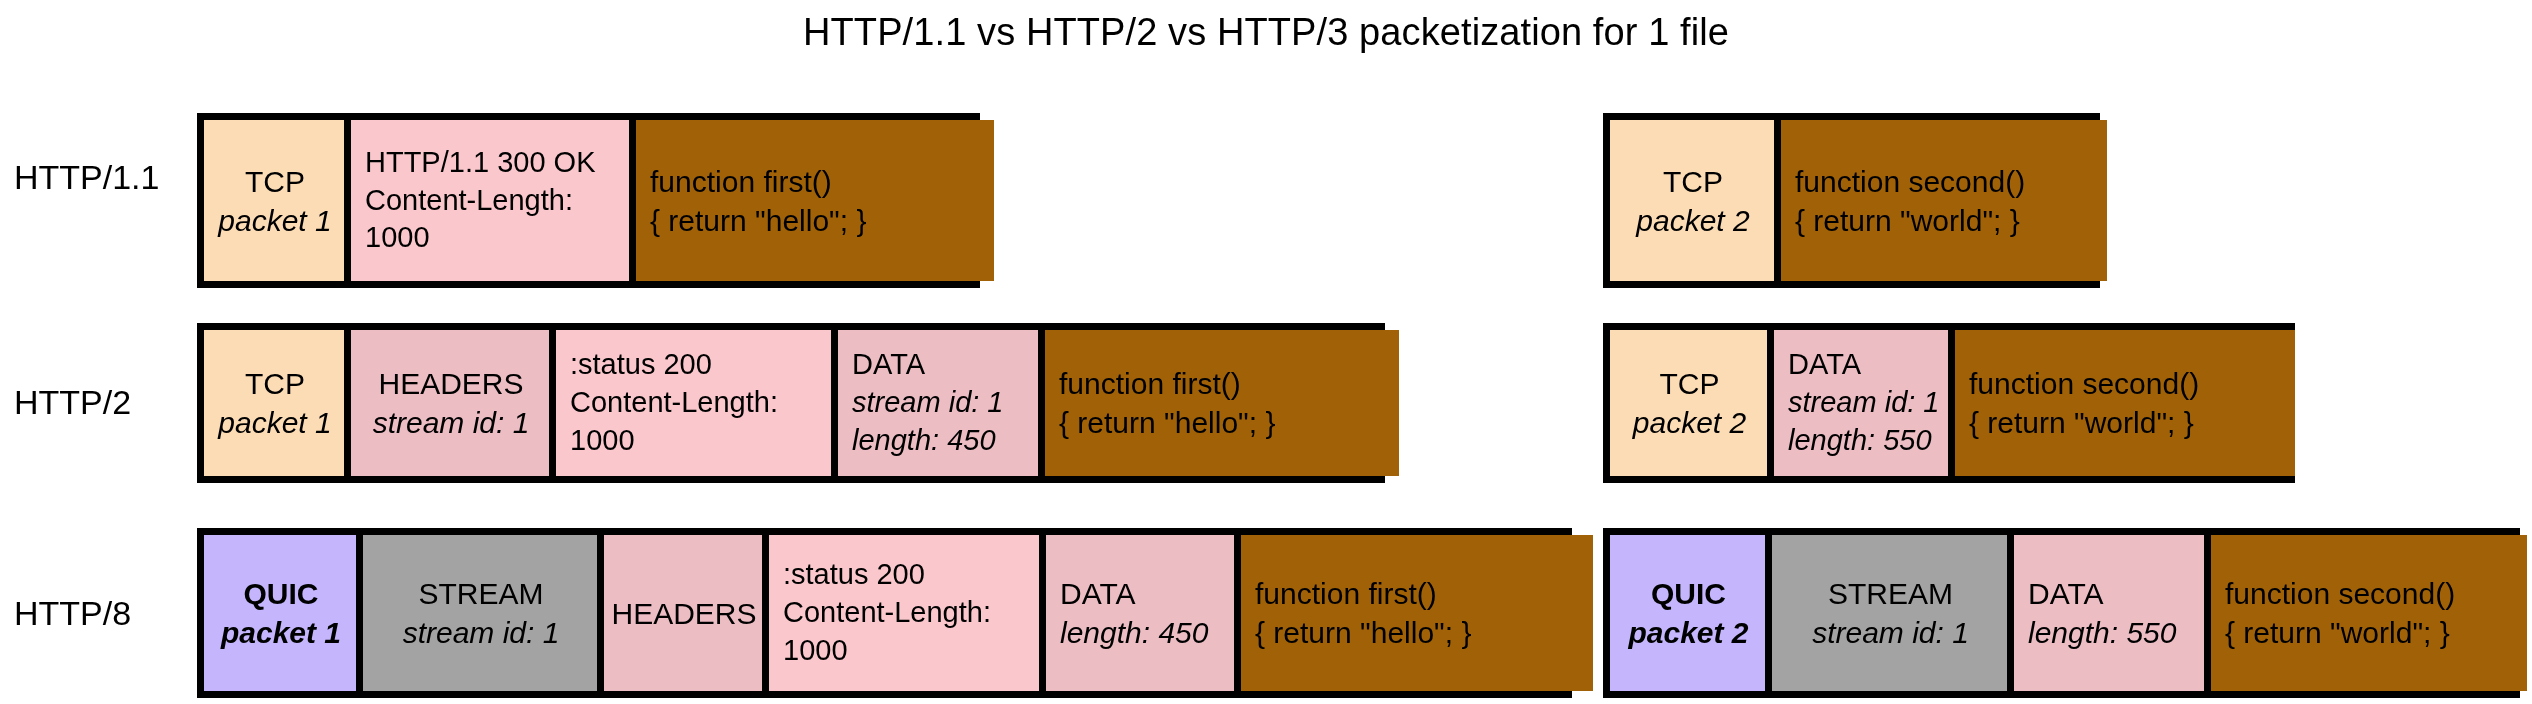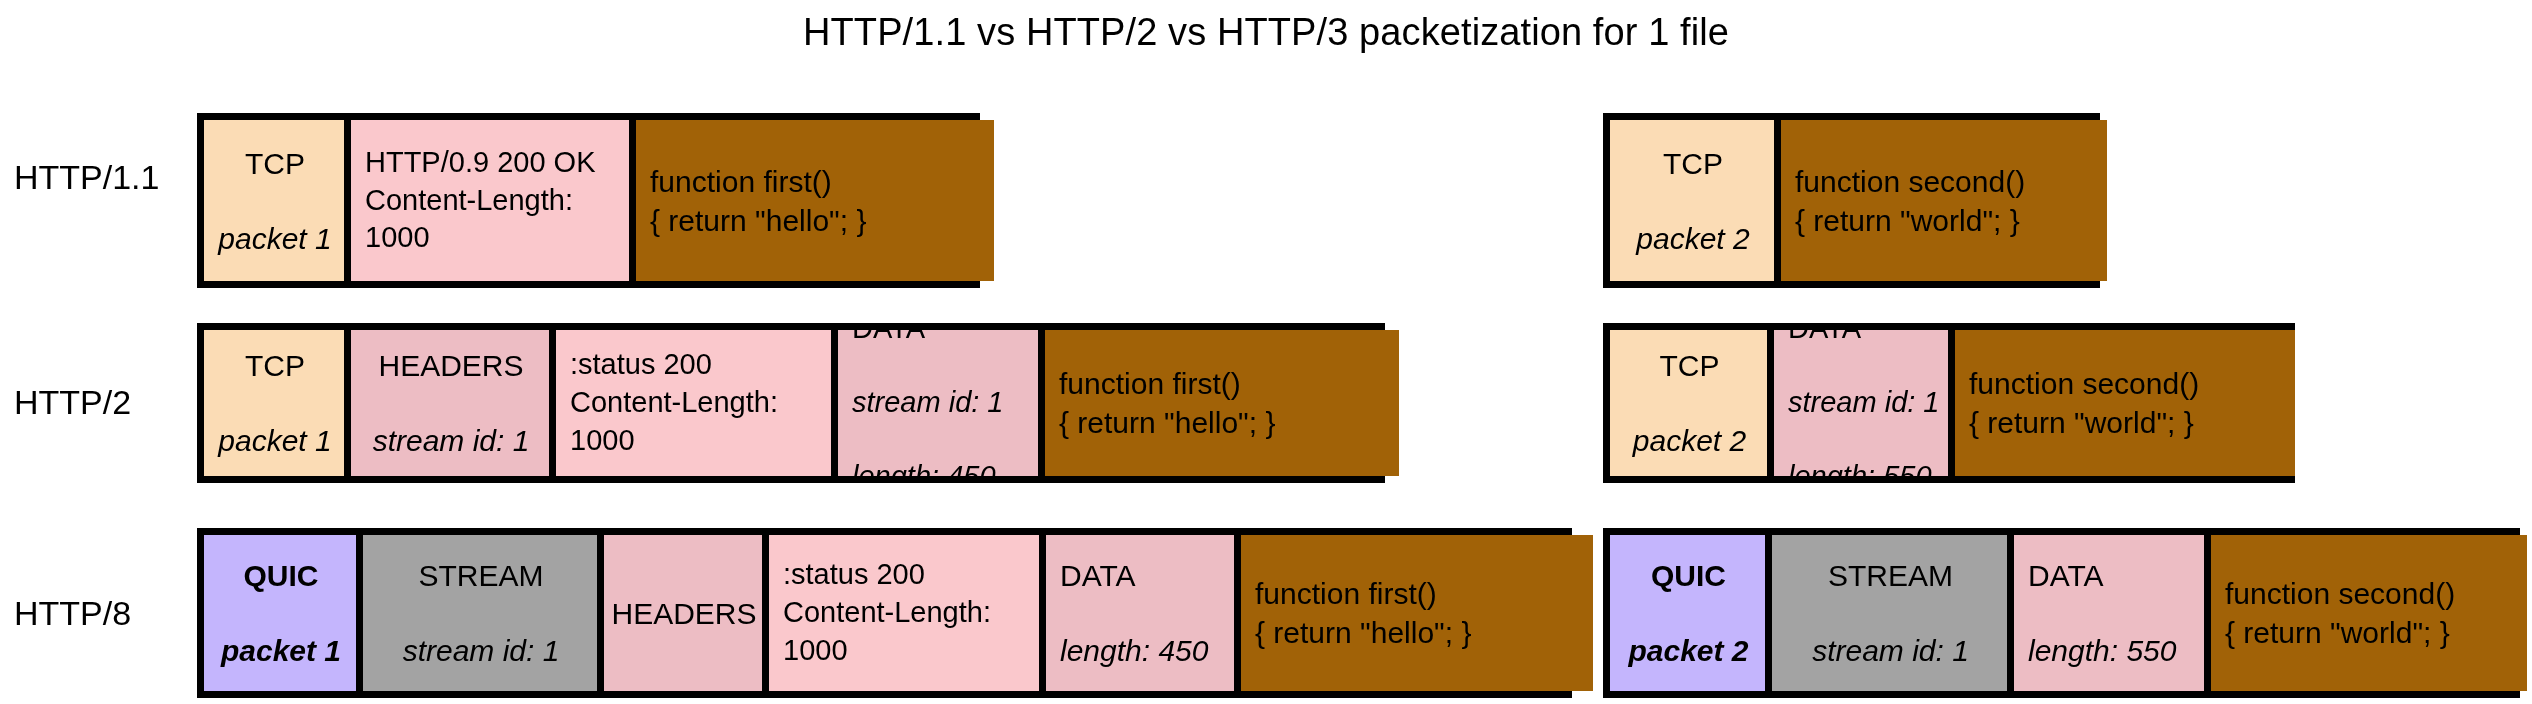--- a/index.html
+++ b/index.html
@@ -75,21 +75,21 @@
     overflow: hidden;
   }
   .cell.center   { align-items: center; text-align: center; }
   .cell.leftal   { align-items: flex-start; text-align: left; }
 
   .line {
     font-size: 30px;
     line-height: 1.30;
     white-space: nowrap;
   }
-  .line.ital { font-style: italic; margin-top: 36px; }
+  .line.ital { font-style: italic; }
   .line.small { font-size: 29px; }
 
   
   .c-transport { background: #fbdcb5; }   
   .c-quic      { background: #c4b5fd; font-weight: bold; }   
   .c-stream    { background: #a3a3a3; }   
   .c-frame     { background: #edbdc4; }   
   .c-headers   { background: #fac8cc; }   
   .c-body      { background: #a16207; }   
 </style>
@@ -102,21 +102,21 @@
 
   <div id="rows-host">
       <div class="row" style="top: 0px;">
         <div class="row-label" style="top: 160px;">HTTP/1.1</div>
         <div class="packet" style="left: 197px; top: 113px; width: 783px; height: 175px;">
           <div class="cell center c-transport" style="width: 140px; flex: 0 0 140px;">
             <div class="line">TCP</div>
             <div class="line ital">packet 1</div>
           </div>
           <div class="cell leftal c-headers" style="width: 278px; flex: 0 0 278px;">
-            <div class="line small">HTTP/0.9 200 OK</div>
+            <div class="line small">HTTP/1.1 300 OK</div>
             <div class="line small">Content-Length:</div>
             <div class="line small">1000</div>
           </div>
           <div class="cell leftal c-body" style="width: 358px; flex: 0 0 358px;">
             <div class="line">function first()</div>
             <div class="line">{ return "hello"; }</div>
           </div>
         </div>
         <div class="packet" style="left: 1603px; top: 113px; width: 497px; height: 175px;">
           <div class="cell center c-transport" style="width: 164px; flex: 0 0 164px;">

